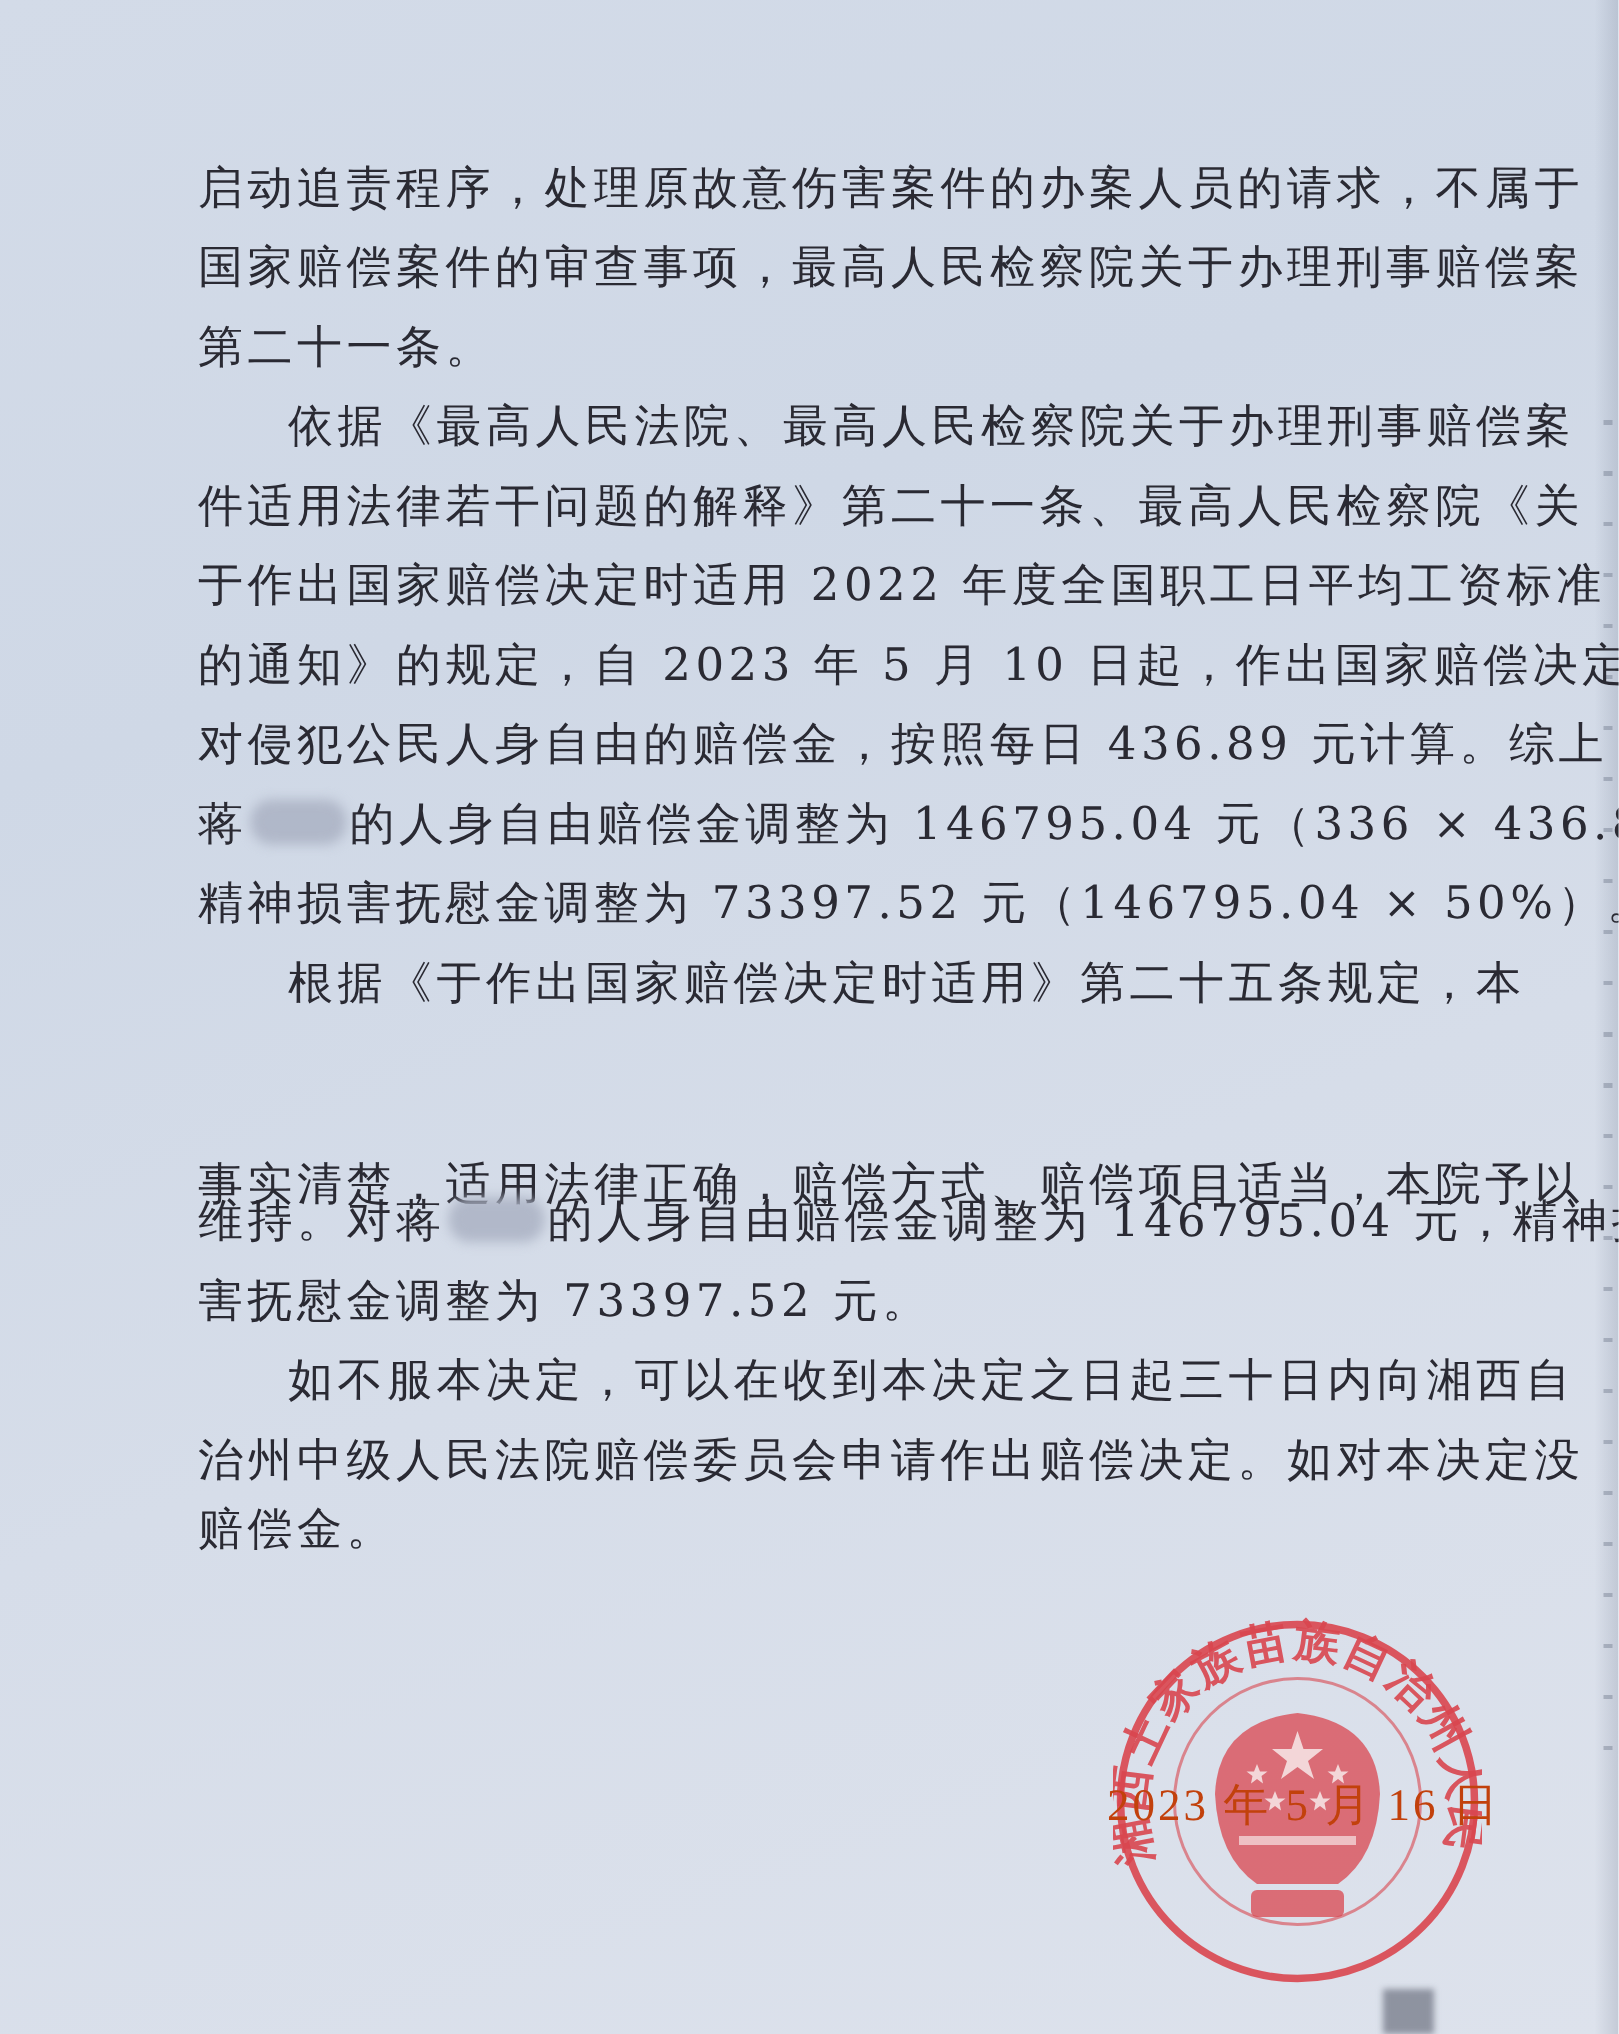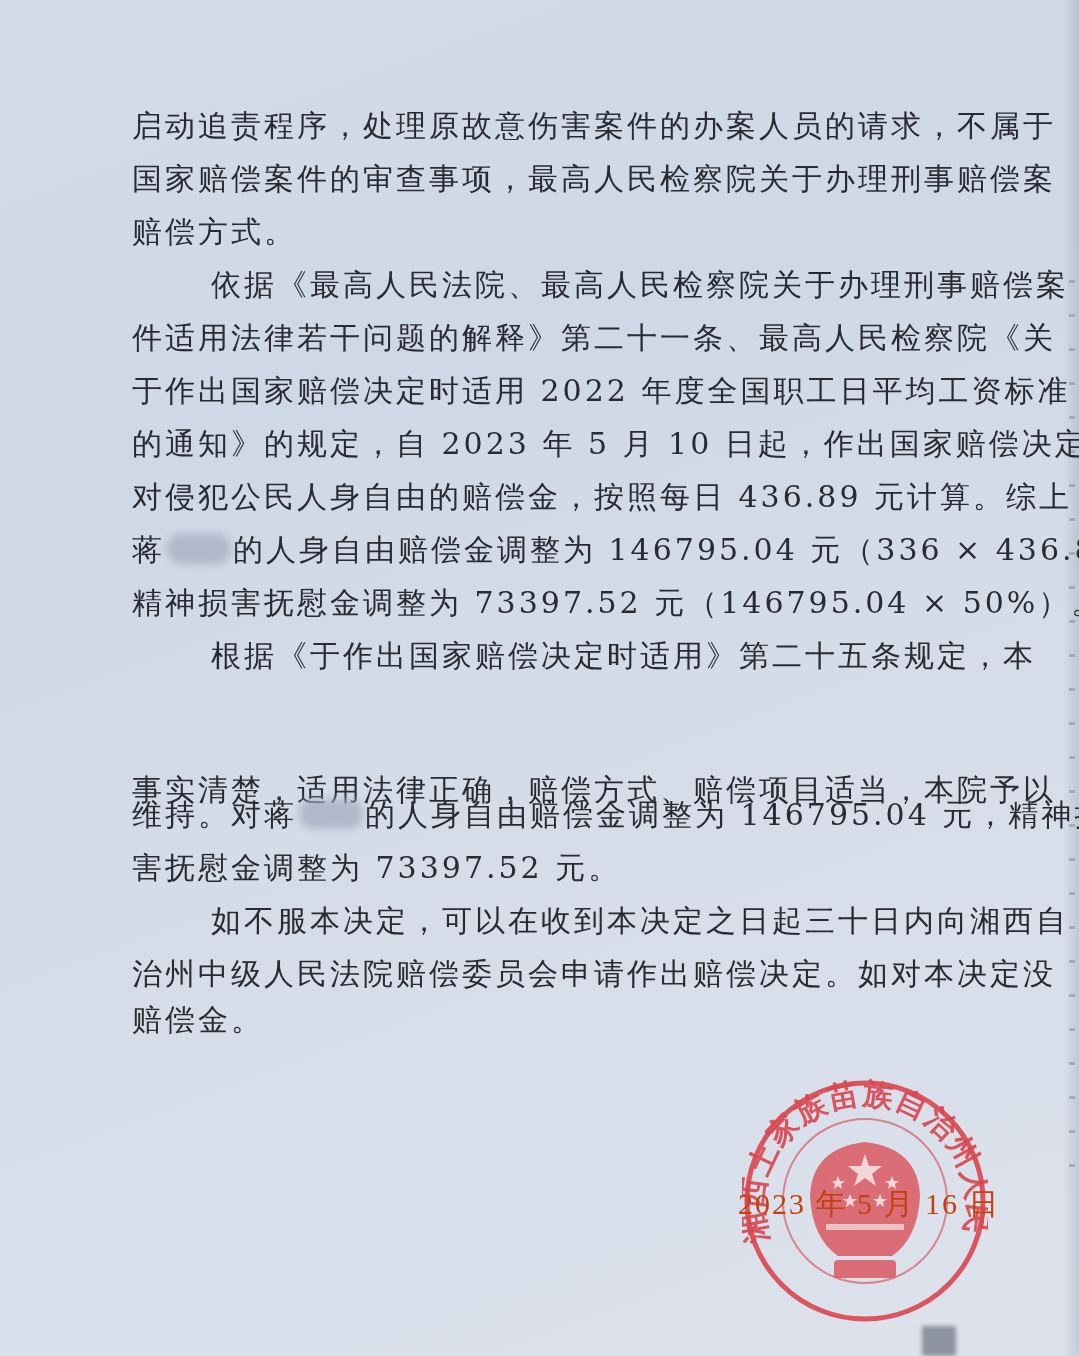--- a/index.html
+++ b/index.html
@@ -34,21 +34,21 @@
     }
     .line {
       position: absolute;
       left: 132px;
       font-size: 30px;
       line-height: 36px;
       white-space: nowrap;
       letter-spacing: 3px;
       font-weight: 500;
     }
-    .indent { left: 192px; margin-left: 19px; }
+    .indent { left: 192px; }
     .blur {
       display: inline-block;
       width: 64px;
       height: 30px;
       vertical-align: -4px;
       border-radius: 14px;
       background: rgba(170,178,195,0.85);
       filter: blur(4px);
       margin: 0 2px;
     }
@@ -80,21 +80,21 @@
   </style>
 </head>
 <body>
 
 <div class="page">
   <div class="edge-shadow"></div>
   <div class="holes"></div>
 
   <div class="line" style="top:108px">启动追责程序，处理原故意伤害案件的办案人员的请求，不属于</div>
   <div class="line" style="top:161px">国家赔偿案件的审查事项，最高人民检察院关于办理刑事赔偿案</div>
-  <div class="line" style="top:214px">赔偿方式。</div>
+  <div class="line" style="top:214px">第二十一条。</div>
 
   <div class="line indent" style="top:267px">依据《最高人民法院、最高人民检察院关于办理刑事赔偿案</div>
   <div class="line" style="top:320px">件适用法律若干问题的解释》第二十一条、最高人民检察院《关</div>
   <div class="line" style="top:373px">于作出国家赔偿决定时适用 2022 年度全国职工日平均工资标准</div>
   <div class="line" style="top:426px">的通知》的规定，自 2023 年 5 月 10 日起，作出国家赔偿决定时，</div>
   <div class="line" style="top:479px">对侵犯公民人身自由的赔偿金，按照每日 436.89 元计算。综上，</div>
   <div class="line" style="top:532px">
     <span>蒋</span><span class="blur"></span><span>的人身自由赔偿金调整为 146795.04 元（336 × 436.89），</span>
   </div>
   <div class="line" style="top:585px">精神损害抚慰金调整为 73397.52 元（146795.04 × 50%）。</div>

